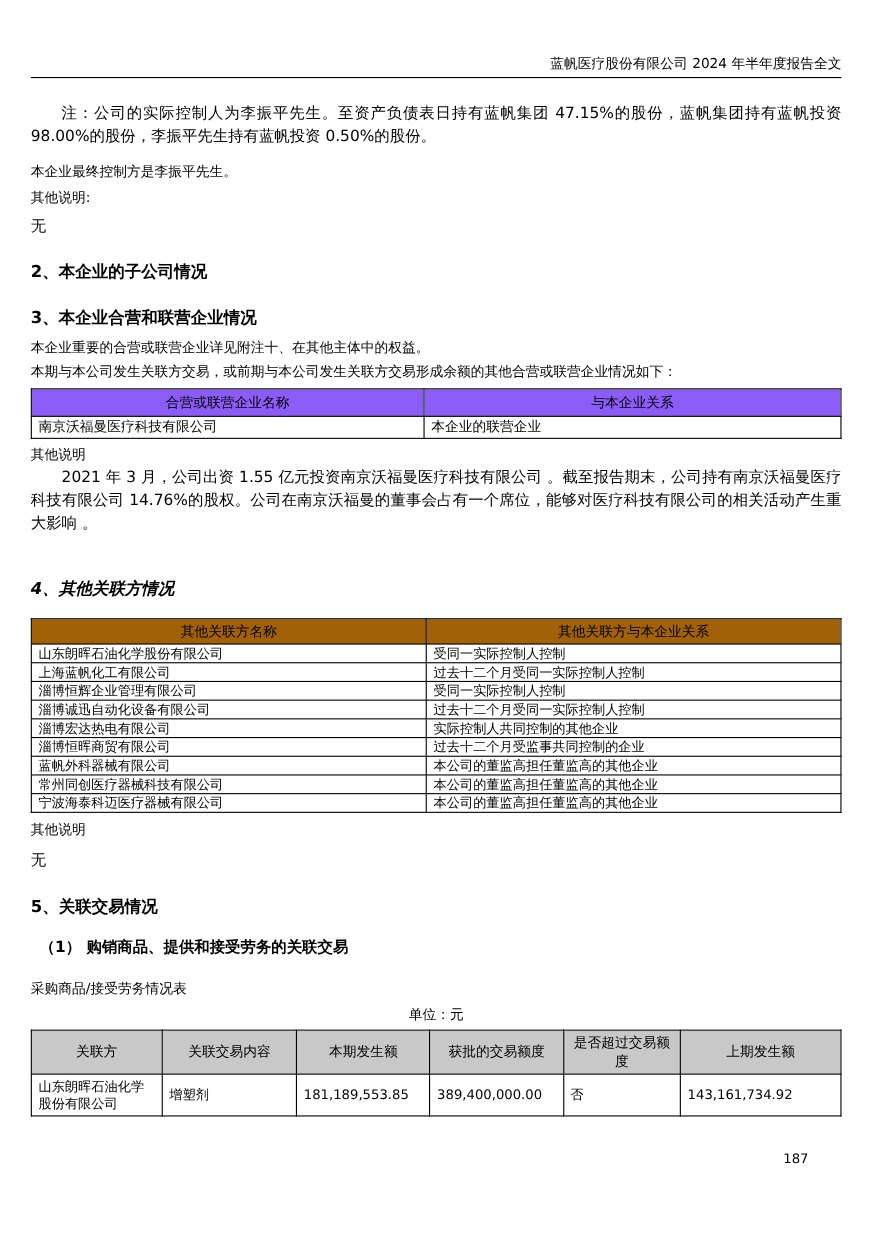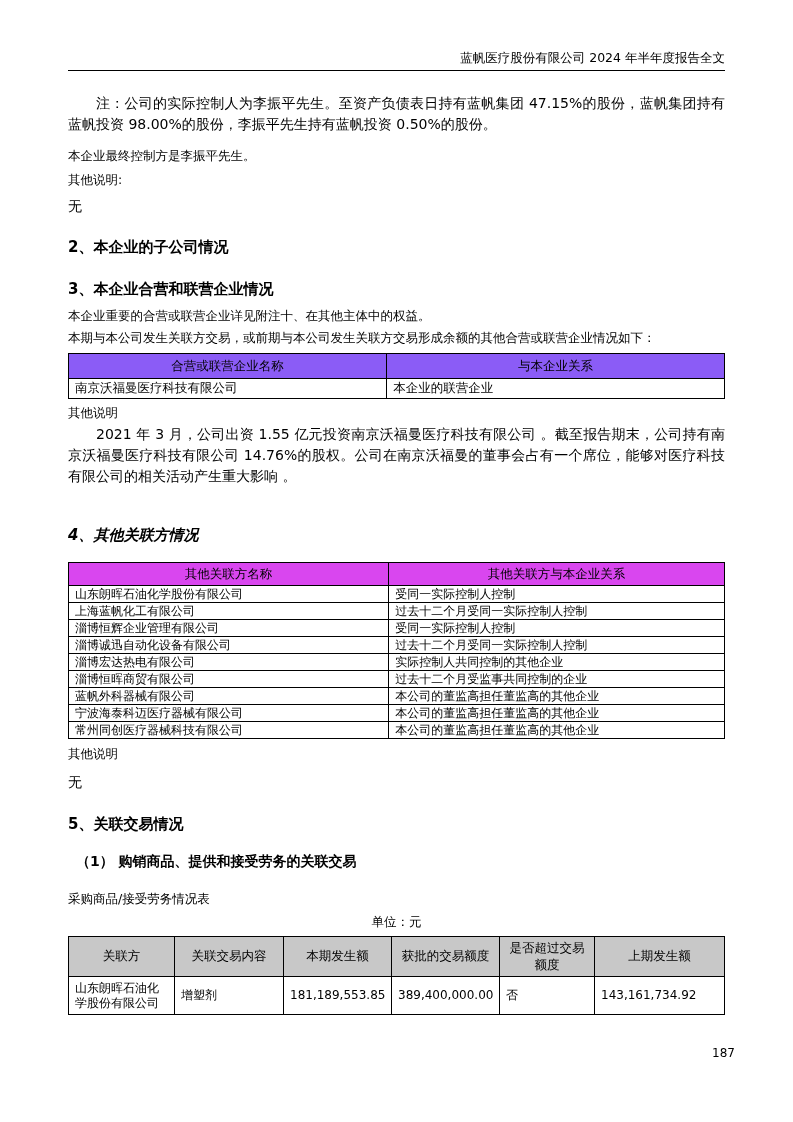--- a/index.html
+++ b/index.html
@@ -4,21 +4,21 @@
 <style>
   * { margin: 0; padding: 0; box-sizing: border-box; }
   html, body { background: #ffffff; }
   body {
     width: 793px; height: 1122px;
     font-family: "DejaVu Sans", "Liberation Sans", sans-serif;
     color: #000;
     position: relative;
     overflow: hidden;
   }
-  .page { width: 793px; height: 1122px; padding: 0 68px; position: relative; }
+  .page { width: 793px; height: 1122px; padding: 0 28px; position: relative; }
 
   .doc-header {
     padding-top: 50px;
     padding-bottom: 5px;
     border-bottom: 1px solid #000;
     text-align: right;
     font-size: 12.5px;
     line-height: 15px;
   }
 
@@ -43,21 +43,21 @@
   .none-value-2 { margin-top: 11px; }
 
   table { width: 100%; border-collapse: collapse; table-layout: fixed; }
   th, td { border: 1px solid #000; font-weight: normal; overflow: hidden; }
 
   .tbl-1 { margin-top: 7px; }
   .tbl-1 th { background: #8b5cf6; font-size: 12.5px; height: 25px; text-align: center; padding: 2px 6px; }
   .tbl-1 td { font-size: 12.5px; height: 20px; padding: 1px 6px; text-align: left; }
 
   .tbl-2 { margin-top: 17px; }
-  .tbl-2 th { background: #d946ef; font-size: 12.5px; height: 23px; text-align: center; padding: 1px 6px; }
+  .tbl-2 th { background: #a16207; font-size: 12.5px; height: 23px; text-align: center; padding: 1px 6px; }
   .tbl-2 td { font-size: 12px; height: 16px; line-height: 14px; padding: 1px 6px; text-align: left; }
 
   .sub-heading { font-size: 14px; font-weight: bold; line-height: 18px; margin-top: 18px; padding-left: 8px; }
   .caption { font-size: 12.5px; line-height: 16px; margin-top: 21px; }
   .unit { font-size: 12.5px; line-height: 16px; margin-top: 7px; text-align: center; }
 
   .tbl-3 { margin-top: 6px; }
   .tbl-3 th { background: #c8c8c8; font-size: 12.5px; height: 40px; text-align: center; vertical-align: middle; padding: 2px 5px; }
   .tbl-3 td { font-size: 12px; height: 38px; line-height: 15px; vertical-align: middle; padding: 2px 6px; }
   .tbl-3 td.num { text-align: left; padding-right: 8px; }
@@ -141,25 +141,25 @@
     </tr>
     <tr>
       <td>淄博恒晖商贸有限公司</td>
       <td>过去十二个月受监事共同控制的企业</td>
     </tr>
     <tr>
       <td>蓝帆外科器械有限公司</td>
       <td>本公司的董监高担任董监高的其他企业</td>
     </tr>
     <tr>
+      <td>常州同创医疗器械科技有限公司</td>
+      <td>本公司的董监高担任董监高的其他企业</td>
+    </tr>
+    <tr>
       <td>宁波海泰科迈医疗器械有限公司</td>
-      <td>本公司的董监高担任董监高的其他企业</td>
-    </tr>
-    <tr>
-      <td>常州同创医疗器械科技有限公司</td>
       <td>本公司的董监高担任董监高的其他企业</td>
     </tr>
   </tbody>
     </table>
 
   <div class="small-line note-label-3">其他说明</div>
   <div class="none-value none-value-2">无</div>
 
   <div class="h-num h5">5、关联交易情况</div>
   <div class="sub-heading">（1） 购销商品、提供和接受劳务的关联交易</div>

